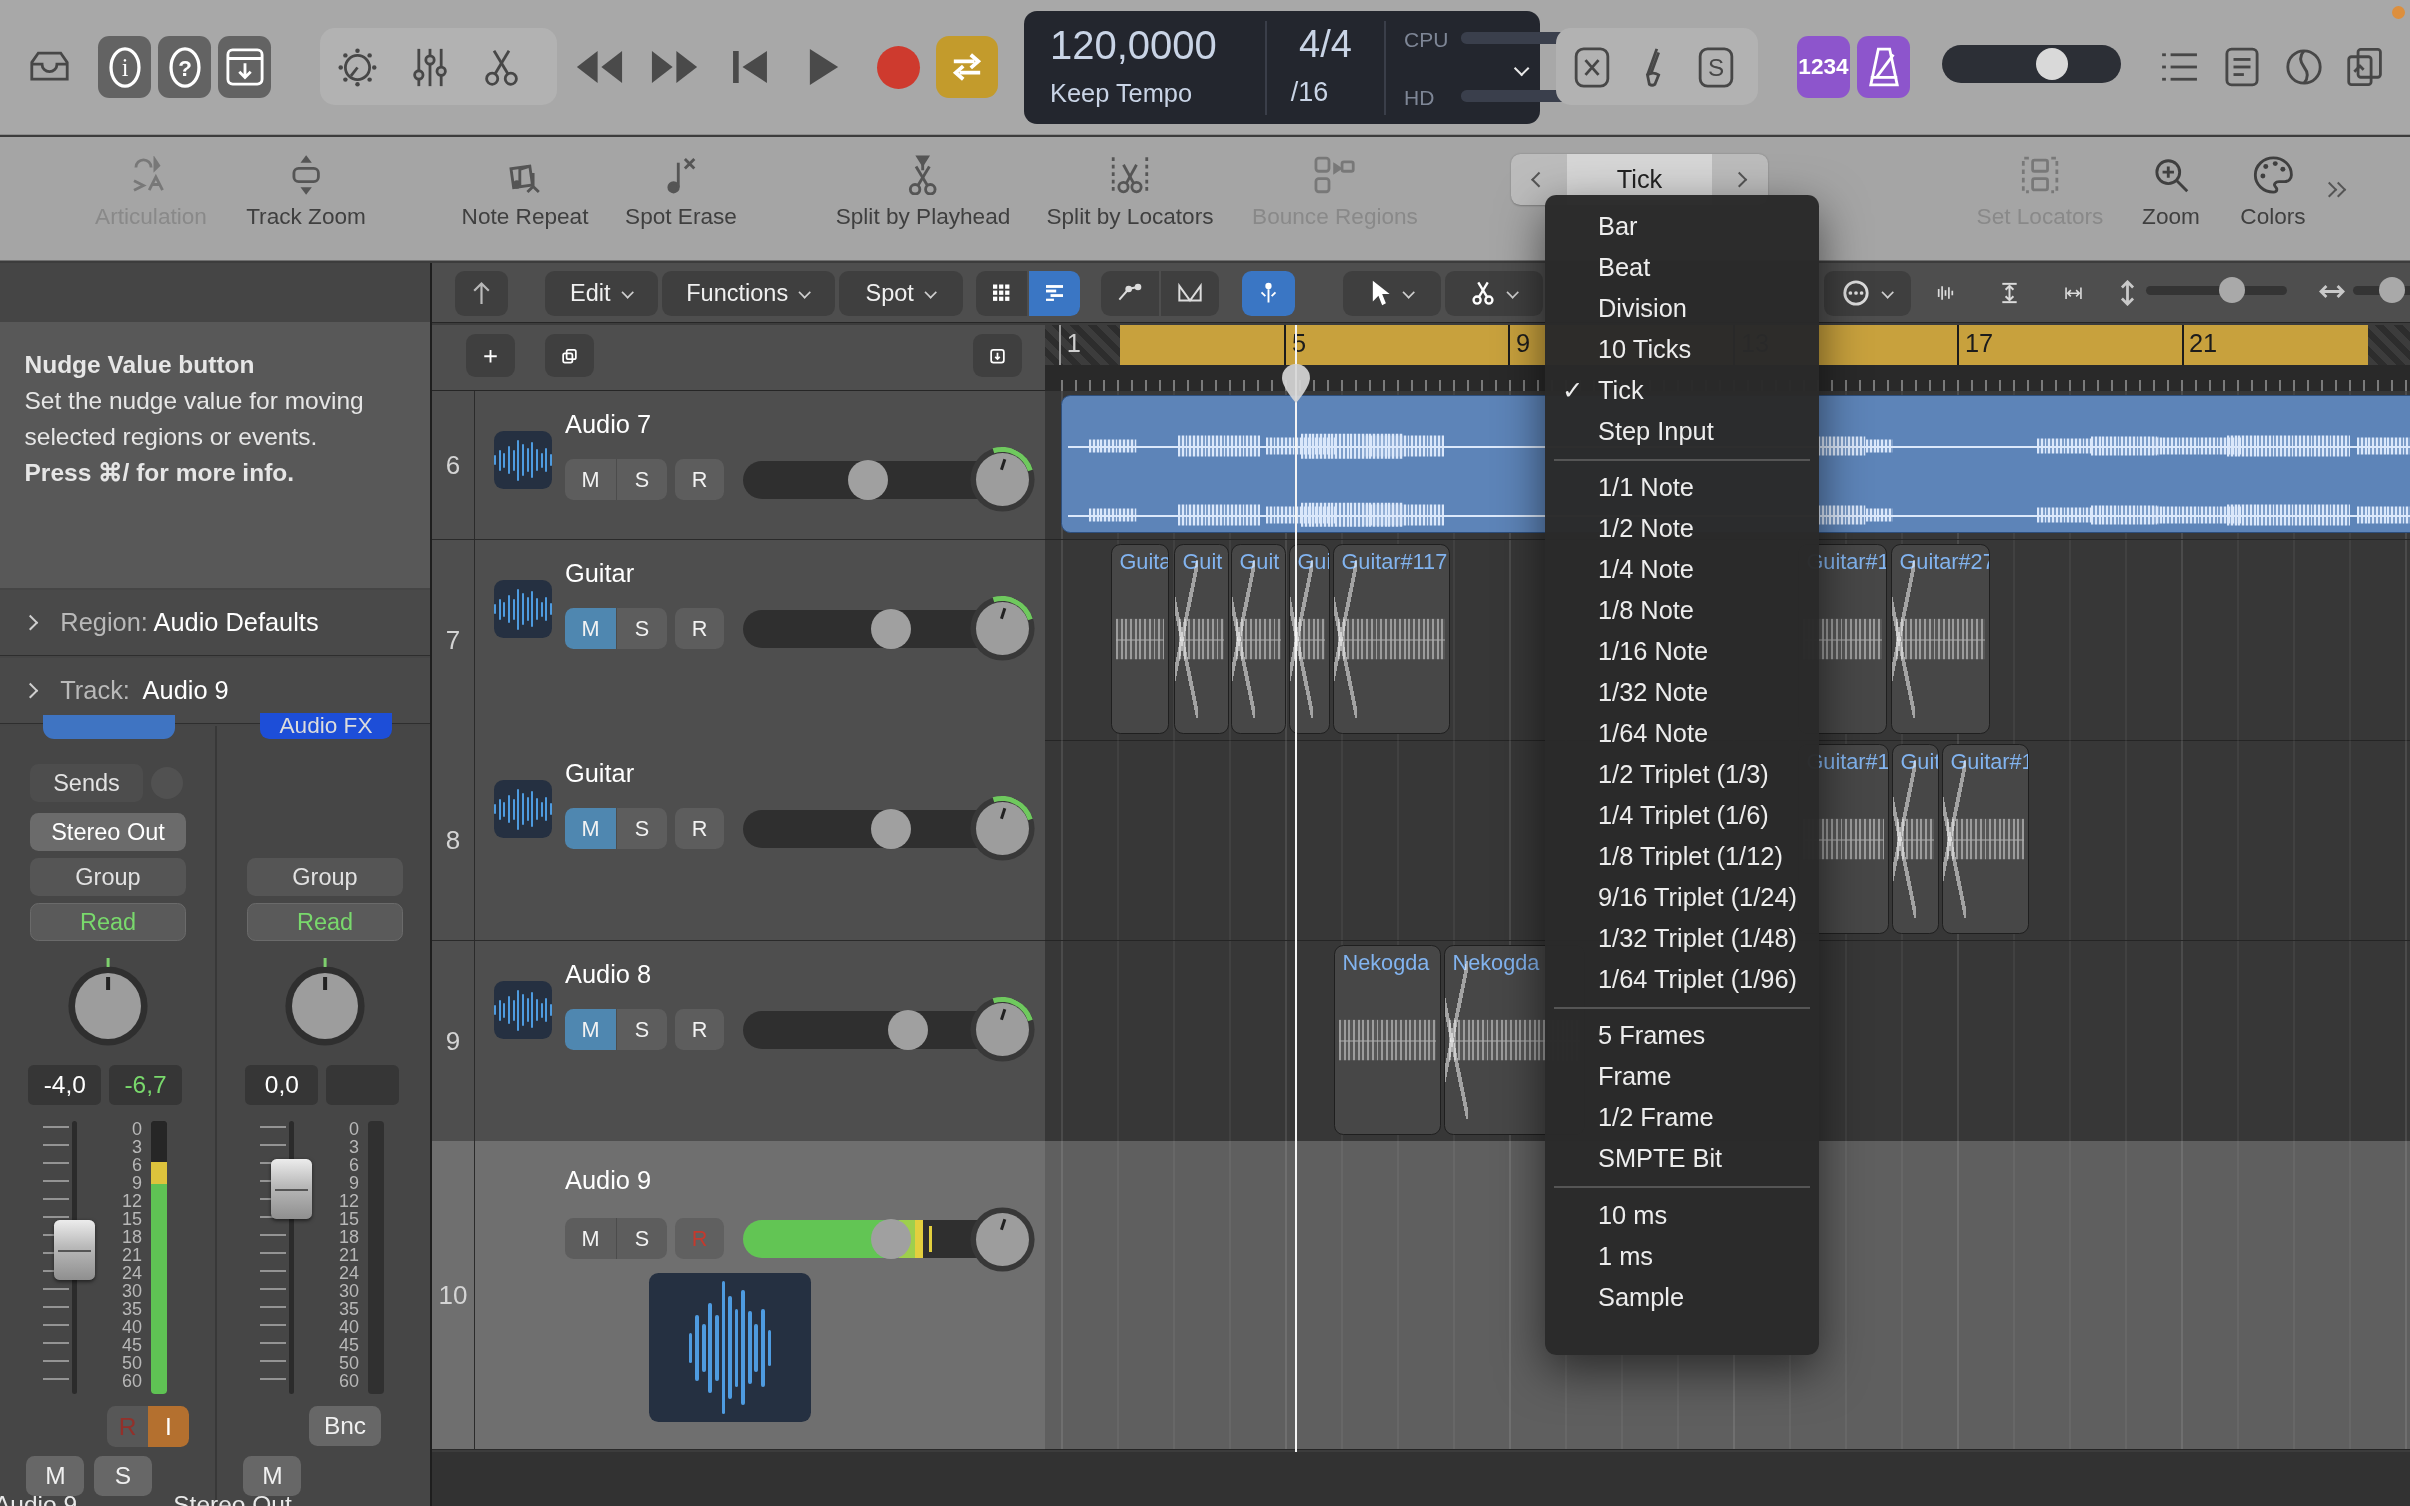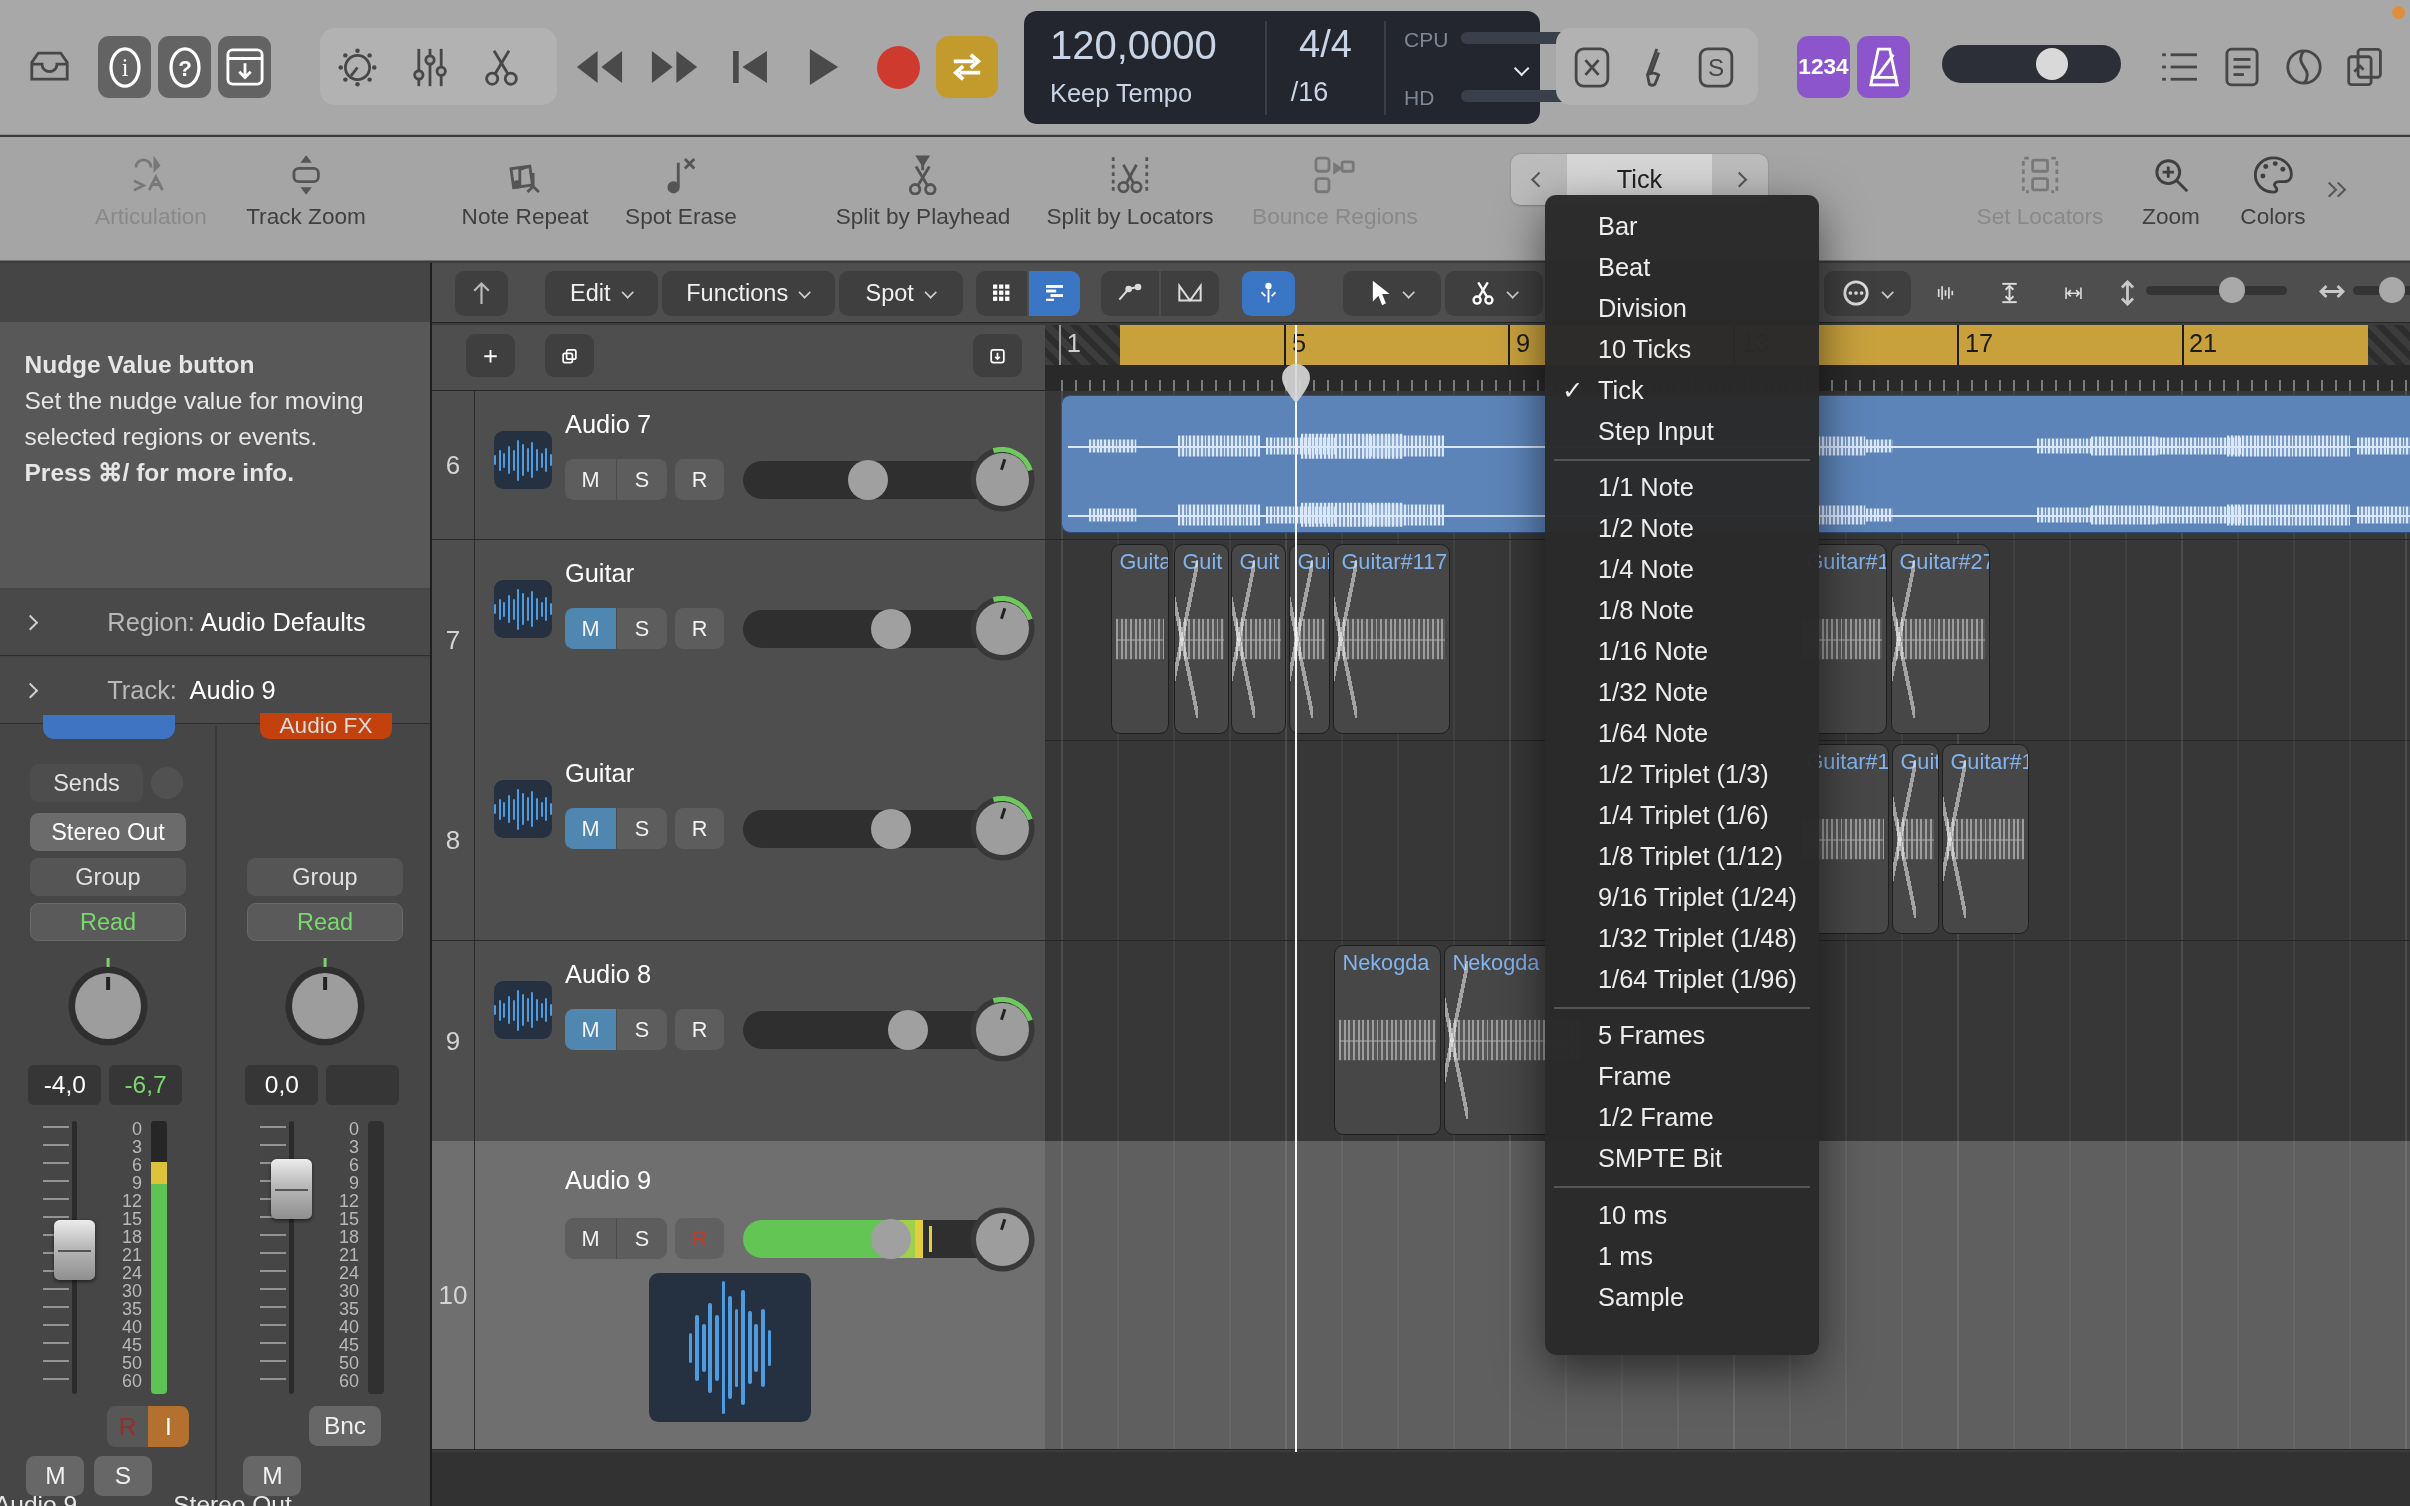--- a/index.html
+++ b/index.html
@@ -32,21 +32,21 @@
 
   .chev { display:inline-block; width:11.3px; height:11.3px; border-right:2.8px solid #555; border-bottom:2.8px solid #555; }
   .chev.r { transform:rotate(-45deg); } .chev.l { transform:rotate(135deg); }
   .chev.d { transform:rotate(45deg); } .chev.white { border-color:#e8e8e8; } .chev.lite { border-color:#cfcfcf; }
 
   
   #left-panel { position:absolute; left:0; top:263px; width:432px; height:1244px; background:#454545; border-right:2.8px solid #1e1e1e; }
   #qh-header { position:absolute; left:0; top:0; width:100%; height:57px; background:#454545; border-bottom:1.9px solid #2e2e2e; display:flex; align-items:center; gap:22.6px; padding-left:22.6px; color:#f0f0f0; font-size:25.4px; }
   #qh-body { position:absolute; left:0; top:59px; width:100%; height:266px; background:#585858; color:#e6e6e6; font-size:24.5px; line-height:36px; padding:24.5px 24.5px; }
   .insp-row { position:absolute; left:0; width:100%; height:66px; background:#494949; border-bottom:1.9px solid #2e2e2e; display:flex; align-items:center; gap:24.5px; padding-left:24.5px; font-size:25.4px; }
-  .insp-row .lab { color:#b9b9b9;margin-left:47px; } .insp-row .val { color:#ffffff; }
+  .insp-row .lab { color:#b9b9b9; } .insp-row .val { color:#ffffff; }
   #mixer { position:absolute; left:0; top:463px; width:100%; height:781px; background:#464646; }
   .strip { position:absolute; top:0; height:100%; width:185px; }
   .mx-btn { position:absolute; left:13px; width:156px; height:38px; border-radius:8.5px; background:#555555; color:#e2e2e2; font-size:23.5px; display:flex; align-items:center; justify-content:center; }
   .mx-read { color:#79d96c; background:#5a5a5a; border:0.9px solid #6a6a6a; }
   .knob { position:absolute; width:66px; height:66px; border-radius:50%; background:#9d9d9d; box-shadow:0 0 0 6.6px #2f2f2f; }
   .knob::after { content:""; position:absolute; left:50%; top:3.8px; width:3.8px; height:13px; background:#222; transform:translateX(-50%); }
   .knob::before { content:""; position:absolute; left:50%; top:-15px; width:2.8px; height:8.5px; background:#7dd06d; transform:translateX(-50%); }
   .valbox { position:absolute; width:73px; height:40px; background:#363636; border-radius:5.6px; color:#fff; font-size:24.5px; display:flex; align-items:center; justify-content:center; }
   .fader-rail { position:absolute; width:4.7px; background:#2b2b2b; border-radius:2.8px; }
   .fader-ticks { position:absolute; width:26px; background:repeating-linear-gradient(#b5b5b5 0 1.9px, transparent 1.9px 18px); opacity:.7; }
@@ -534,21 +534,21 @@
       </div>
       <div class="abs" style="left:90px; top:680px; display:flex">
         <div style="width:41px;height:41px;border-radius:8.5px 0 0 8.5px;background:#575757;color:#93302a;font-size:24.5px;display:flex;align-items:center;justify-content:center">R</div>
         <div style="width:41px;height:41px;border-radius:0 8.5px 8.5px 0;background:#b4702f;color:#fff;font-size:24.5px;display:flex;align-items:center;justify-content:center">I</div>
       </div>
       <div class="sq-btn" style="left:9.4px; top:730px; width:58px">M</div>
       <div class="sq-btn" style="left:77px; top:730px; width:58px">S</div>
     </div>
 
     <div class="strip" style="left:234px">
-      <div class="abs" style="left:26px; top:-13px; width:132px; height:26px; border-radius:0 0 9.4px 9.4px; background:#c2410c; color:#dcdcdc; font-size:22.6px; text-align:center; overflow:hidden">Audio FX</div>
+      <div class="abs" style="left:26px; top:-13px; width:132px; height:26px; border-radius:0 0 9.4px 9.4px; background:#1d4ed8; color:#dcdcdc; font-size:22.6px; text-align:center; overflow:hidden">Audio FX</div>
       <div class="mx-btn" style="top:132px">Group</div>
       <div class="mx-btn mx-read" style="top:177px">Read</div>
       <div class="knob" style="left:58px; top:247px"></div>
       <div class="valbox" style="left:11.3px; top:339px">0,0</div>
       <div class="valbox" style="left:92px; top:339px"></div>
       <div class="fader-ticks" style="left:26px; top:400px; height:264px"></div>
       <div class="fader-rail" style="left:55px; top:395px; height:273px"></div>
       <div class="fader-thumb" style="left:37px; top:433px"></div>
       <div class="db-scale" style="left:87px; top:394px">
           <div>0</div>

